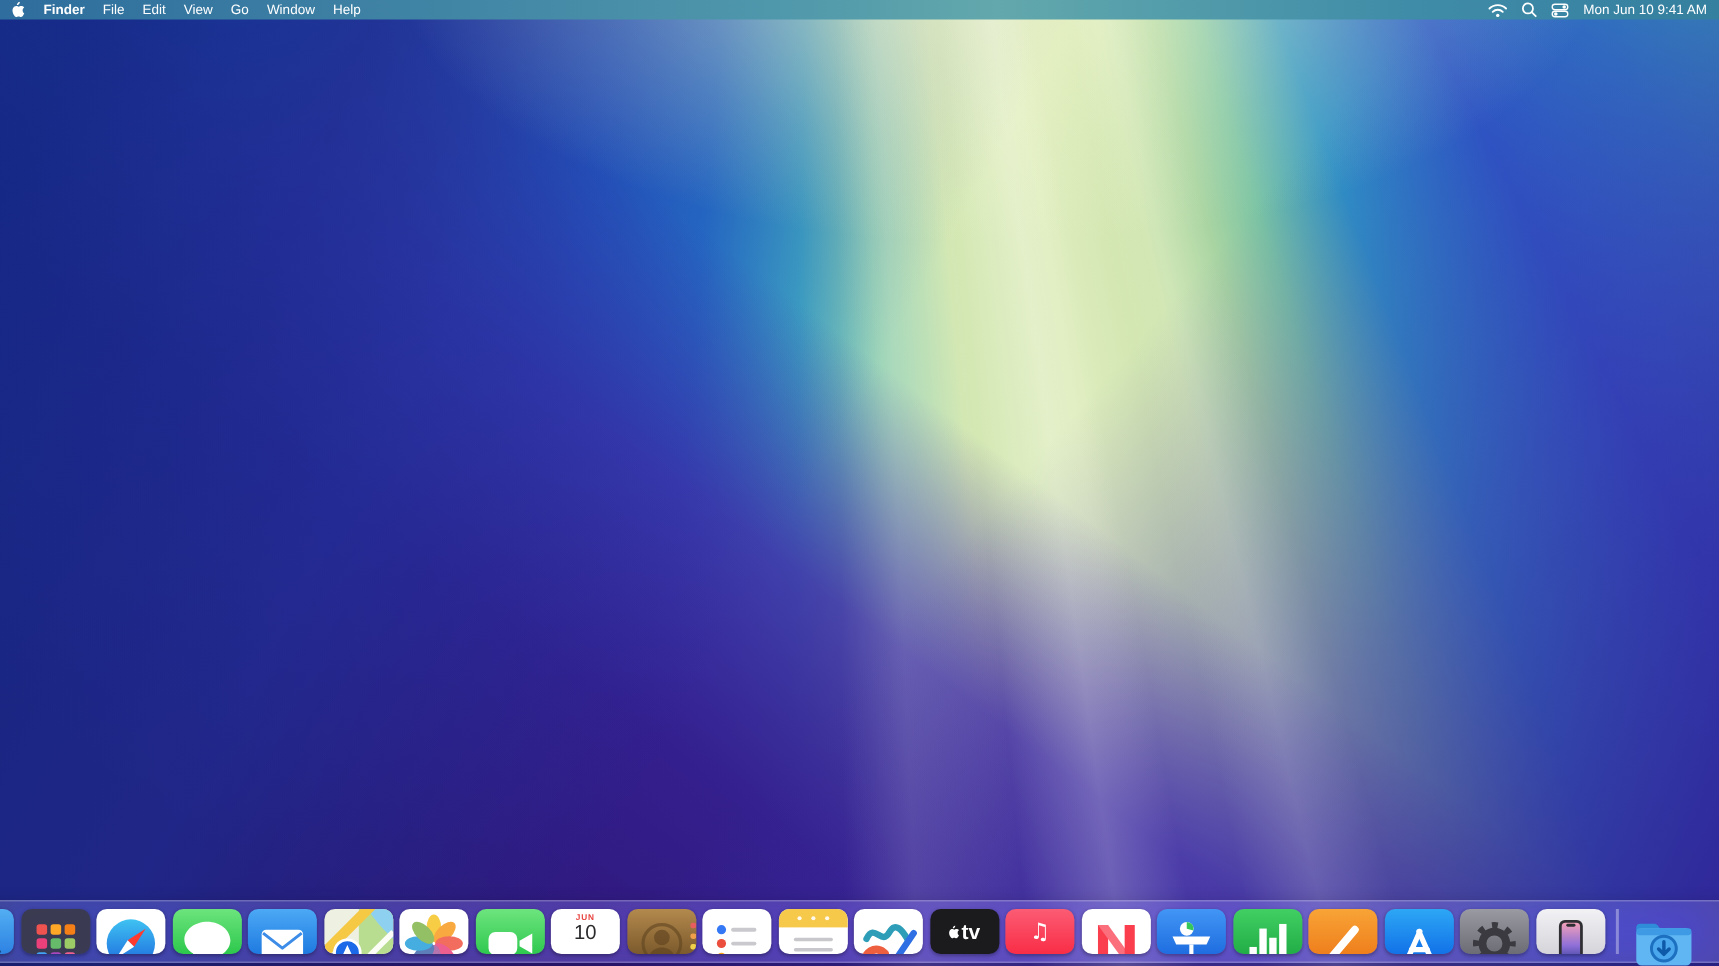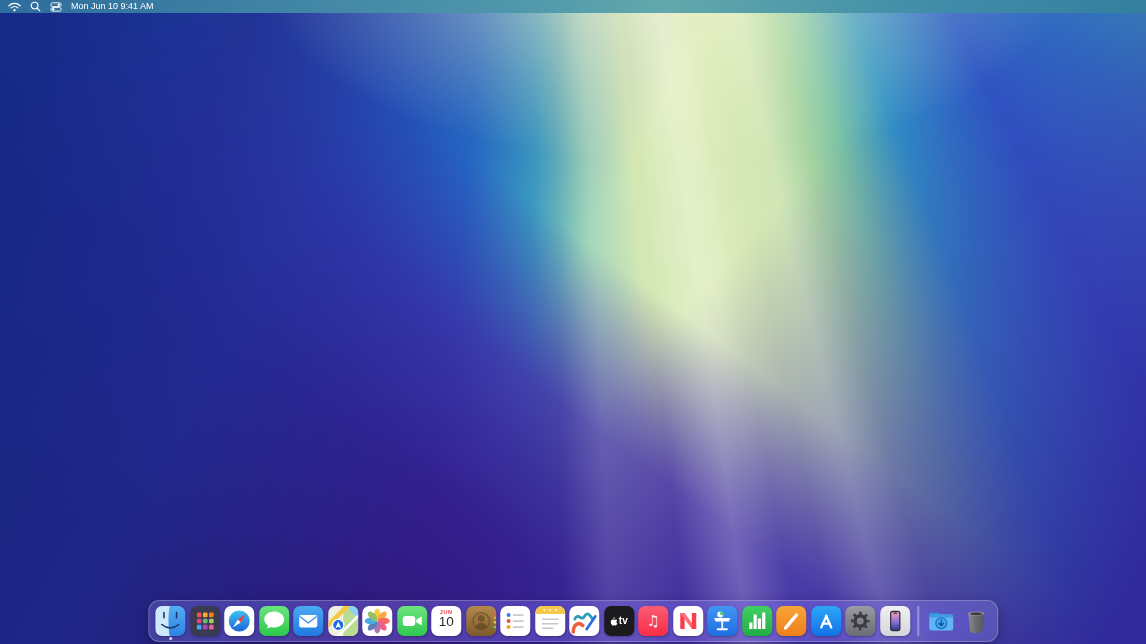--- a/index.html
+++ b/index.html
@@ -38,21 +38,21 @@
   .mb-icon{display:flex;align-items:center;}
   .clock{white-space:nowrap;}
 
   
   .dock{position:absolute;left:50%;transform:translateX(-50%);bottom:2px;height:40px;
     display:flex;align-items:center;gap:4.5px;padding:0 6px;border-radius:11px;
     background:rgba(150,150,185,.30);
     border:0.5px solid rgba(255,255,255,.22);
     backdrop-filter:blur(18px) saturate(160%);
     box-shadow:0 4px 12px rgba(0,0,0,.25);}
-  .di{position:relative;width:30px;height:30px;border-radius:7px;overflow:hidden;
+  .di{position:relative;width:46px;height:30px;border-radius:7px;overflow:hidden;
     flex:0 0 auto;box-shadow:0 1px 2.5px rgba(0,0,0,.30);cursor:pointer;}
   .di svg{position:absolute;inset:0;}
   .di-plain{box-shadow:none;overflow:visible;border-radius:0;background:transparent;}
   .dock-sep{width:1.5px;height:30px;background:rgba(255,255,255,.35);margin:0 3px;flex:0 0 auto;}
   .run-dot{position:absolute;bottom:1.5px;left:19.5px;width:3px;height:3px;border-radius:50%;
     background:rgba(225,215,255,.95);}
 
   
   .di-finder{background:linear-gradient(180deg,#53aef2,#2d82e2);}
   .di-launchpad{background:rgba(58,58,68,.88);}
@@ -72,30 +72,45 @@
   .di-news{background:#fff;}
   .di-keynote{background:linear-gradient(180deg,#4296f5,#1f6de0);}
   .di-numbers{background:linear-gradient(180deg,#41cf63,#22ad46);}
   .di-pages{background:linear-gradient(180deg,#f8a437,#ef7f1c);}
   .di-appstore{background:linear-gradient(180deg,#2da7f5,#1272e8);}
   .di-settings{background:linear-gradient(180deg,#9a9aa2,#6c6c74);}
   .di-iphone{background:linear-gradient(180deg,#f2f2f5,#d4d4da);}
 
   .cal-month{font-size:5.5px;font-weight:bold;color:#e8433f;letter-spacing:.6px;margin-top:3px;}
   .cal-day{font-size:13.5px;color:#2b2b2e;line-height:1;margin-top:0;}
-  .tv-label{color:#fff;font-weight:bold;font-size:10px;line-height:1;}
+  .tv-label{color:#fff;font-weight:bold;font-size:14px;line-height:1;}
   .music-note{color:#fff;font-size:15px;line-height:1;font-family:"DejaVu Sans",sans-serif;}
 </style>
 </head>
 <body>
 
 <div class="screen">
   <div class="wallpaper"></div>
 
   <div class="menubar">
+    <div class="mb-left">
+      <span class="mb-icon">
+        <svg width="9" height="11" viewBox="0 0 16 19" fill="#fff">
+          <path d="M9.3 0c.1 1-.3 2-.9 2.7-.6.8-1.6 1.4-2.6 1.3-.1-1 .4-2 1-2.6C7.4.6 8.5.1 9.3 0z"></path>
+          <path d="M12.6 10.1c0-2.2 1.8-3.2 1.9-3.3-1-1.5-2.6-1.7-3.2-1.7-1.4-.1-2.7.8-3.4.8-.7 0-1.8-.8-2.9-.8C3.5 5.1 2.1 6 1.3 7.4c-1.5 2.6-.4 6.5 1.1 8.6.7 1 1.5 2.2 2.6 2.1 1.1 0 1.5-.7 2.8-.7s1.7.7 2.9.7c1.2 0 1.9-1 2.6-2.1.8-1.2 1.1-2.4 1.2-2.4-.1-.1-2-.8-1.9-3.5z"></path>
+        </svg>
+      </span>
+      <span class="mb-item bold">Finder</span>
+      <span class="mb-item">File</span>
+      <span class="mb-item">Edit</span>
+      <span class="mb-item">View</span>
+      <span class="mb-item">Go</span>
+      <span class="mb-item">Window</span>
+      <span class="mb-item">Help</span>
+    </div>
     <div class="mb-right">
       <span class="mb-icon">
         <svg width="13" height="10" viewBox="0 0 16 12" fill="none" stroke="#fff" stroke-width="1.6" stroke-linecap="round">
           <path d="M1.2 4.4a9.6 9.6 0 0 1 13.6 0"></path>
           <path d="M3.9 7.1a5.9 5.9 0 0 1 8.2 0"></path>
           <circle cx="8" cy="10" r="1.4" fill="#fff" stroke="none"></circle>
         </svg>
       </span>
       <span class="mb-icon">
         <svg width="11" height="11" viewBox="0 0 15 15" fill="none" stroke="#fff" stroke-width="1.6" stroke-linecap="round">

